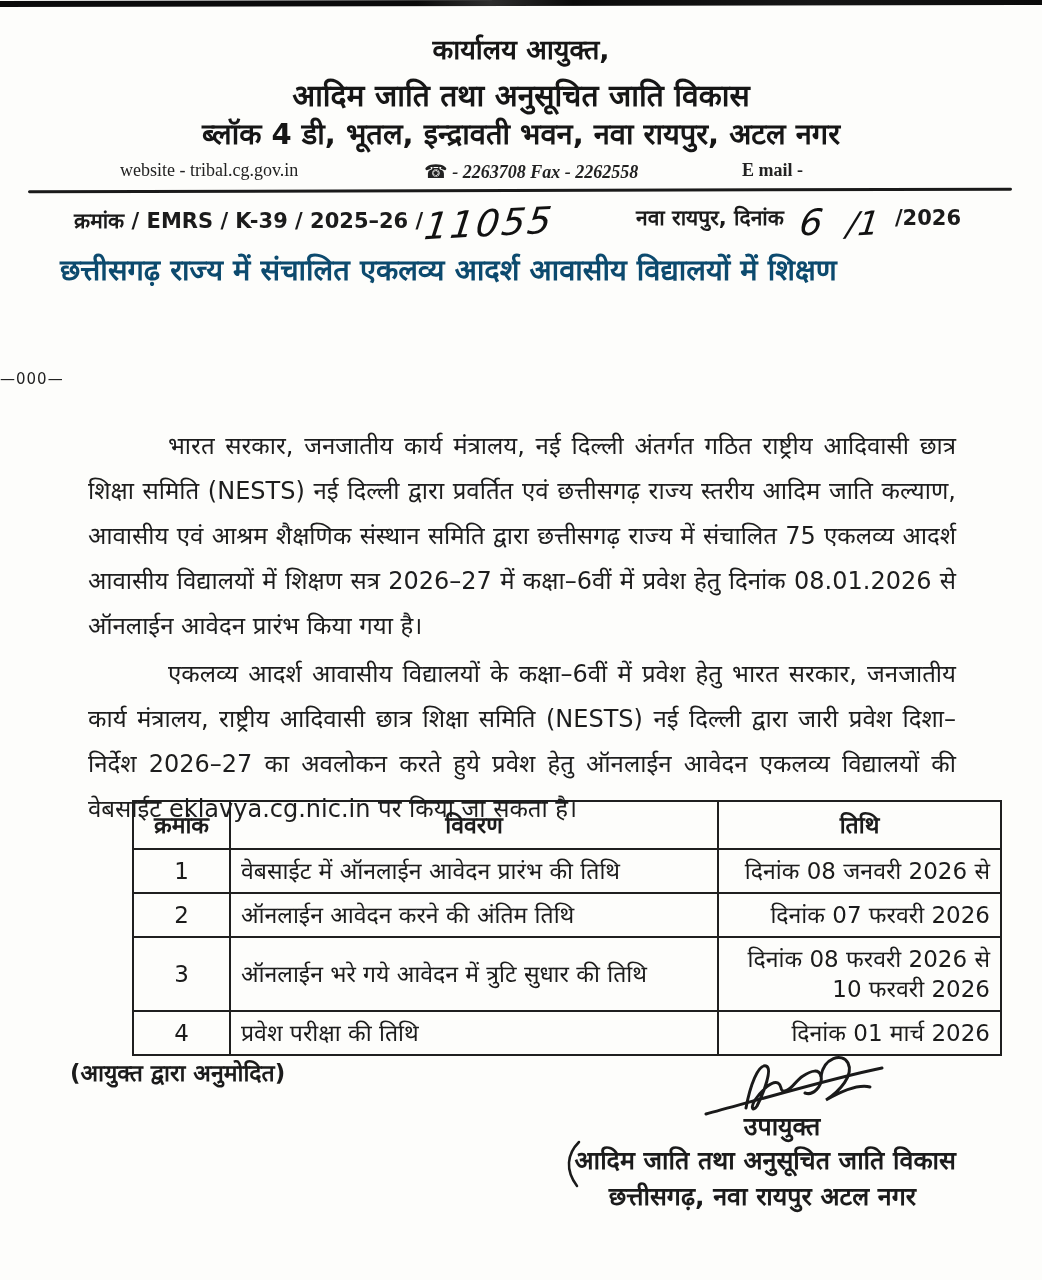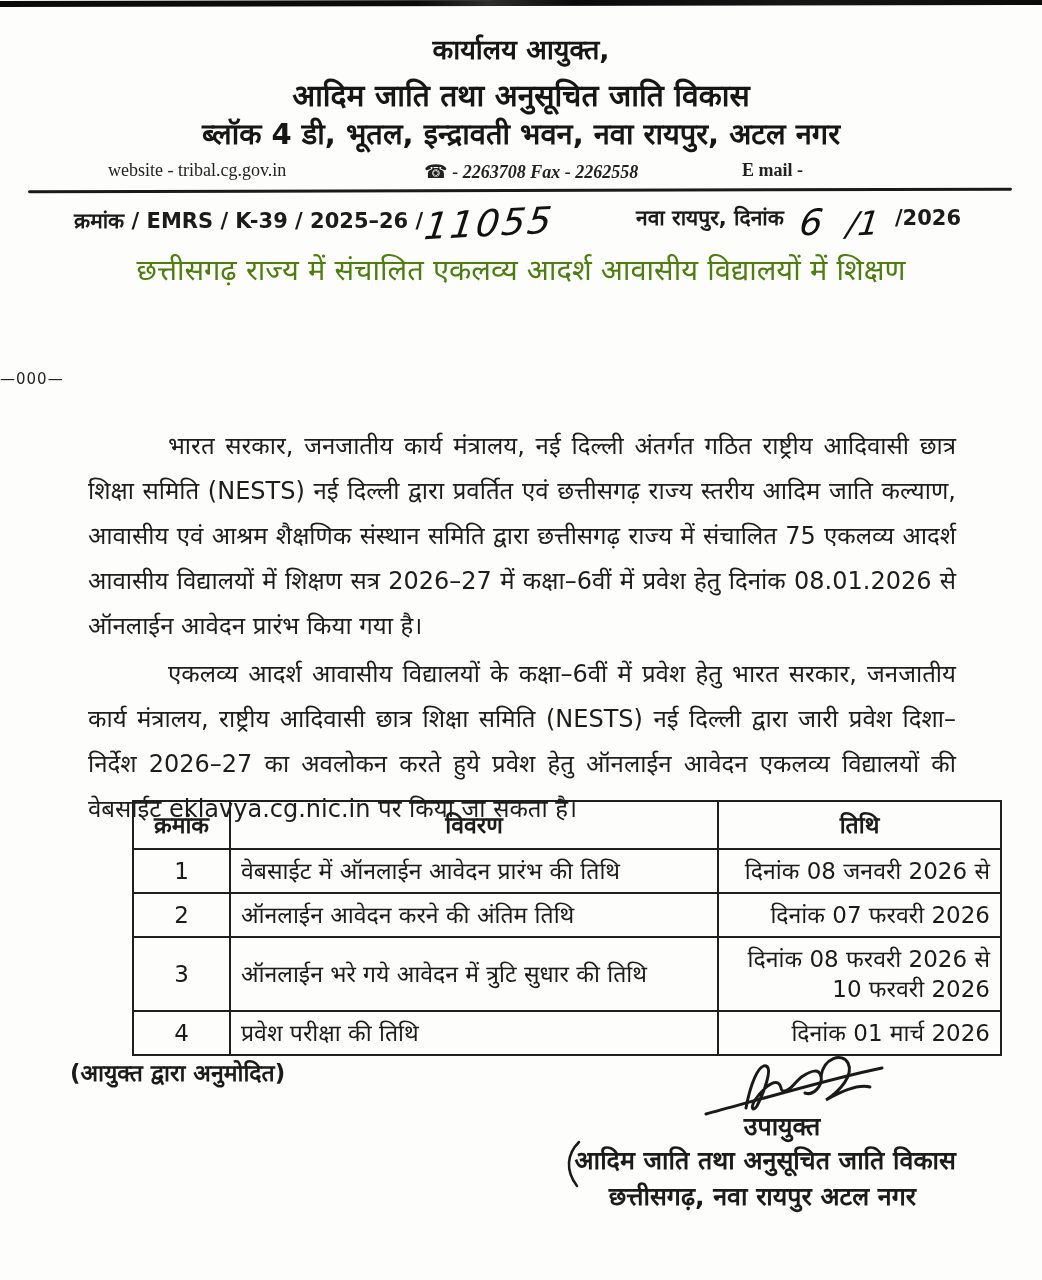--- a/index.html
+++ b/index.html
@@ -12,36 +12,36 @@
     position:absolute;top:0;left:0;width:100%;height:6px;
     background:linear-gradient(90deg,#0b0b0b 0%,#0b0b0b 40%,#2e2e2e 47%,#0b0b0b 55%,#161616 78%,#0b0b0b 100%);
     transform:rotate(-0.12deg);
   }
   .hdr-line{position:absolute;left:0;width:100%;text-align:center;font-weight:700;color:#161616;}
   .hdr1{top:30px;font-size:27px;}
   .hdr2{top:74px;font-size:30px;}
   .hdr3{top:113px;font-size:29px;}
   .contact-row{position:absolute;top:160px;left:0;width:100%;height:26px;
     font-family:"Liberation Serif", serif;font-size:18px;color:#222;}
-  .contact-website{position:absolute;left:108px;top:0;}
+  .contact-website{position:absolute;left:120px;top:0;}
   .contact-phone{position:absolute;left:424px;top:0;font-weight:700;font-style:italic;}
   .phone-glyph{font-family:"DejaVu Sans", sans-serif;font-size:19px;}
   .contact-email{position:absolute;left:742px;top:0;font-weight:700;}
   .hrule{position:absolute;top:189px;left:28px;width:984px;height:3px;background:#1a1a1a;
     transform:rotate(-0.15deg);border-radius:2px;}
   .ref-left{position:absolute;left:74px;top:202px;font-size:21px;font-weight:600;white-space:nowrap;}
   .hand{font-style:italic;display:inline-block;transform:skewX(-10deg) rotate(-3deg);
     font-weight:500;color:#111;}
   .hand-dispatch{font-size:37px;vertical-align:-8px;letter-spacing:2px;margin-left:2px;}
   .ref-right{position:absolute;left:636px;top:202px;font-size:21px;font-weight:600;white-space:nowrap;}
   .hand-day{font-size:36px;vertical-align:-10px;margin-left:16px;}
   .hand-month{font-size:33px;vertical-align:-10px;margin-left:24px;}
   .ref-year{margin-left:16px;}
-  .title-block{position:absolute;top:250px;left:60px;width:922px;text-align:center;
-    font-size:29px;font-weight:400;line-height:40px;color:#4d7c0f;}
+  .title-block{position:absolute;top:250px;left:60px;width:922px;text-align:left;
+    font-size:29px;font-weight:700;line-height:40px;color:#0c4a6e;}
   .title-divider{position:absolute;top:370px;left:0;width:100%;text-align:left;
     font-size:15px;letter-spacing:1px;color:#222;}
   .para{position:absolute;left:88px;width:868px;font-size:24px;line-height:45px;
     text-align:justify;color:#1d1d1d;margin-top:26px;}
   .para1{top:398px;text-indent:80px;}
   .para2{top:626px;text-indent:80px;}
   table.sched{
     position:absolute;left:88px;top:800px;width:868px;border-collapse:collapse;
     font-size:23px;color:#1b1b1b;table-layout:fixed;margin-left:44px;
   }

